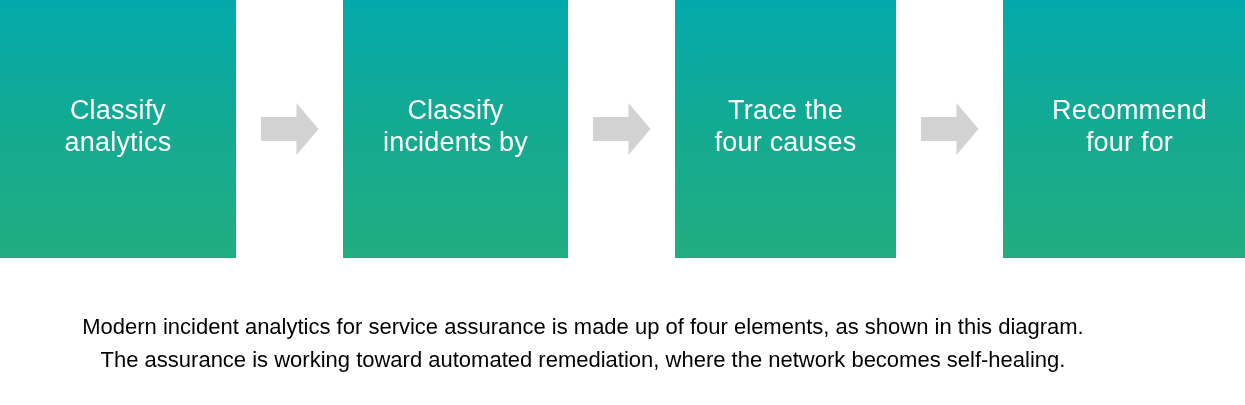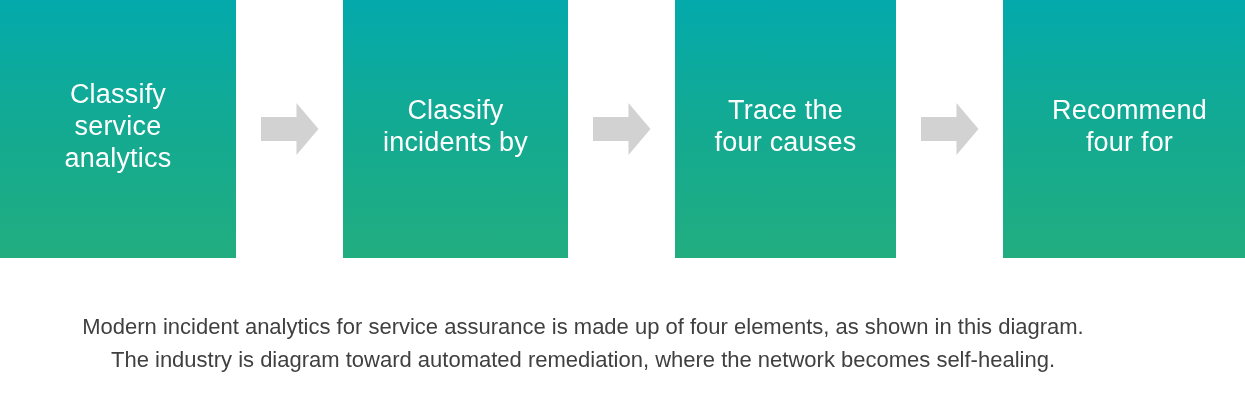--- a/index.html
+++ b/index.html
@@ -55,37 +55,36 @@
   .block-arrow {
     width: 58px;
     height: 52px;
     background: #d2d2d2;
     clip-path: polygon(0 27%, 62% 27%, 62% 0, 100% 50%, 62% 100%, 62% 73%, 0 73%);
   }
   .caption {
     width: 1166px;
     margin-top: 52px;
     text-align: center;
-    color: #404040;
+    color: #000000;
     font-size: 22px;
     line-height: 33px;
     font-weight: 400;
   }
 </style>
 </head>
 <body>
 
 <div class="canvas">
 
   <div class="flow-row">
 
     <div class="step-box w1">
       <div class="step-label">
         <span>Classify</span>
-        <span>service</span>
         <span>analytics</span>
       </div>
     </div>
 
     <div class="arrow-cell">
       <div class="block-arrow"></div>
     </div>
 
     <div class="step-box w2">
       <div class="step-label">
@@ -113,16 +112,16 @@
       <div class="step-label">
         <span>Recommend</span>
         <span>four for</span>
       </div>
     </div>
 
   </div>
 
   <div class="caption">
     <div>Modern incident analytics for service assurance is made up of four elements, as shown in this diagram.</div>
-    <div>The industry is diagram toward automated remediation, where the network becomes self-healing.</div>
+    <div>The assurance is working toward automated remediation, where the network becomes self-healing.</div>
   </div>
 
 </div>
 
 </body></html>

